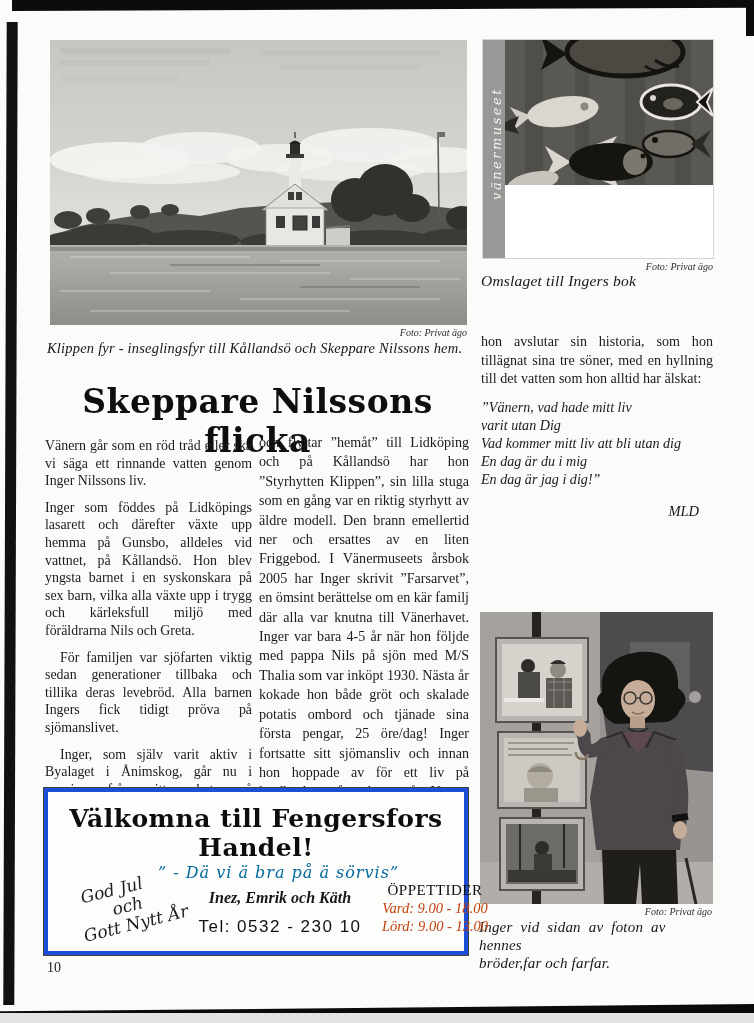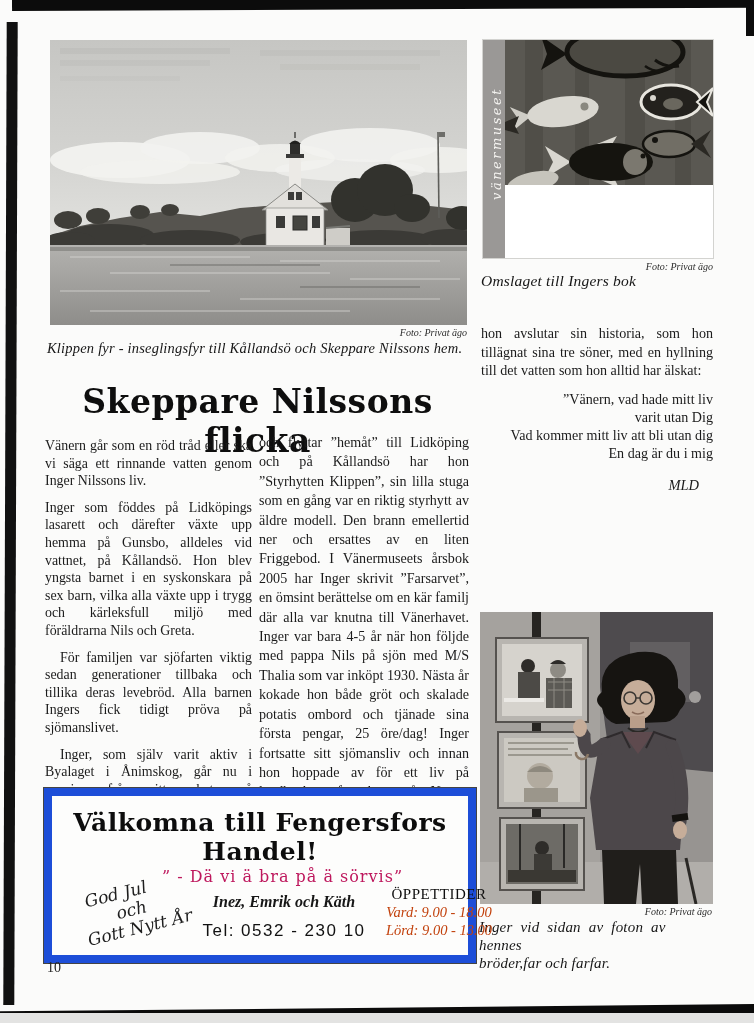--- a/index.html
+++ b/index.html
@@ -21,44 +21,44 @@
 
   .headline{
     position:absolute;left:45px;top:360px;width:425px;text-align:center;
     font-family:"DejaVu Serif",serif;font-weight:bold;font-size:33px;letter-spacing:.5px;color:#0e0e0e;
   }
 
   .col{position:absolute;font-size:13.9px;line-height:17.6px;text-align:justify;color:#1b1b1b;}
   .col p{margin:0 0 9px 0;}
   .col p.ind{text-indent:15px;}
   .col p:last-child{margin-bottom:0;}
-  .poem{text-align:right;margin:10px 0;line-height:18px;}
+  .poem{font-style:italic;text-align:left;margin:10px 0;line-height:18px;}
   .signature{text-align:right;font-style:italic;padding-right:14px;margin-top:14px;font-size:14.5px;}
 
   
   .book{position:absolute;left:483px;top:40px;width:230px;height:218px;background:#fff;box-shadow:0 0 0 1px #d3d3d0;}
   .book-spine{position:absolute;left:0;top:0;width:22px;height:218px;background:#9a9896;}
   .spine-text{
     position:absolute;left:-62px;top:96px;width:150px;text-align:center;
     transform:rotate(-90deg);color:#f4f3f0;font-family:"DejaVu Serif",serif;
     font-style:italic;font-size:13px;letter-spacing:2.5px;
   }
   .book-title-area{position:absolute;left:22px;top:145px;width:208px;height:73px;background:#fdfdfc;}
   .book-title{position:absolute;left:18px;top:14px;font-family:"Liberation Serif",serif;font-size:19px;letter-spacing:2px;color:#3b3b39;}
   .book-subtitle{font-style:italic;font-size:12px;letter-spacing:1px;color:#4a4a48;}
   .book-year{position:absolute;left:68px;top:44px;font-size:9.5px;letter-spacing:1px;color:#6a6a68;}
 
   
   .ad{
     position:absolute;left:44px;top:788px;width:416px;height:159px;
-    background:#fdfdfc;border:8px solid #1d4ed8;box-shadow:0 0 0 1px #444;
+    background:#fdfdfc;border:4px solid #1d4ed8;box-shadow:0 0 0 1px #444;
   }
   .ad-title{margin-top:12px;text-align:center;font-family:"DejaVu Serif",serif;font-weight:bold;font-size:25px;letter-spacing:.5px;color:#0d0d0d;}
   .ad-thanks{margin-top:9px;text-align:center;font-family:"Liberation Sans",sans-serif;font-size:16.5px;color:#1a1a1a;}
-  .ad-slogan{margin-top:1px;text-align:center;font-family:"DejaVu Serif",serif;font-size:16px;letter-spacing:1px;color:#be185d;margin-left:45px;}
+  .ad-slogan{margin-top:1px;text-align:center;font-family:"DejaVu Serif",serif;font-style:italic;font-size:16px;letter-spacing:1px;color:#0369a1;margin-left:45px;}
   .ad-greeting{
     position:absolute;left:36px;top:84px;transform:rotate(-14deg);
     font-family:"DejaVu Serif",serif;font-style:italic;font-size:17px;color:#1e1e1e;line-height:19px;
   }
   .ad-greeting .g2{margin-left:28px;}
   .ad-greeting .g3{margin-left:-6px;}
   .ad-center{position:absolute;left:142px;top:97px;width:180px;text-align:center;}
   .ad-names{font-style:italic;font-weight:bold;font-size:16px;color:#171717;}
   .ad-phone{margin-top:10px;font-family:"Liberation Sans",sans-serif;font-size:17px;letter-spacing:1.5px;color:#111;}
   .ad-hours{position:absolute;left:322px;top:90px;width:130px;text-align:center;}
@@ -181,27 +181,28 @@
     <p>Vänern går som en röd tråd eller ska vi säga ett rinnande vatten genom Inger Nilssons liv.</p>
     <p>Inger som föddes på Lidköpings lasarett och därefter växte upp hemma på Gunsbo, alldeles vid vattnet, på Kållandsö. Hon blev yngsta barnet i en syskonskara på sex barn, vilka alla växte upp i trygg och kärleksfull miljö med föräldrarna Nils och Greta.</p>
     <p class="ind">För familjen var sjöfarten viktig sedan generationer tillbaka och tillika deras levebröd. Alla barnen Ingers fick tidigt pröva på sjömanslivet.</p>
     <p class="ind">Inger, som själv varit aktiv i Byalaget i Ånimskog, går nu i pension från sitt arbete på kommunalkontoret i Mellerud, knyter nu ihop sina rötter</p>
   </div>
 
   <div class="col" style="left:259px;top:433px;width:210px;font-size:14.1px;line-height:19.4px;">
     <p>och flyttar ”hemåt” till Lidköping och på Kållandsö har hon ”Styrhytten Klippen”, sin lilla stuga som en gång var en riktig styrhytt av äldre modell. Den brann emellertid ner och ersattes av en liten Friggebod. I Vänermuseets årsbok 2005 har Inger skrivit ”Farsarvet”, en ömsint berättelse om en kär familj där alla var knutna till Vänerhavet. Inger var bara 4-5 år när hon följde med pappa Nils på sjön med M/S Thalia som var inköpt 1930. Nästa år kokade hon både gröt och skalade potatis ombord och tjänade sina första pengar, 25 öre/dag! Inger fortsatte sitt sjömansliv och innan hon hoppade av för ett liv på landbacken for hon på Norge, Danmark och Tyskland. Emellertid har Vänern och båtlivet följt Inger hela tiden och</p>
   </div>
 
-  <div class="col" style="left:481px;top:324px;width:232px;font-size:14.1px;line-height:18.6px;">
+  <div class="col" style="left:481px;top:332px;width:232px;font-size:14.1px;line-height:18.6px;">
     <p>hon avslutar sin historia, som hon tillägnat sina tre söner, med en hyllning till det vatten som hon alltid har älskat:</p>
     <div class="poem">
       <div>”Vänern, vad hade mitt liv</div>
       <div>varit utan Dig</div>
       <div>Vad kommer mitt liv att bli utan dig</div>
       <div>En dag är du i mig</div>
+      <div>En dag är jag i dig!”</div>
     </div>
     <div class="signature">MLD</div>
   </div>
 
   <div class="book">
     <svg width="208" height="145" viewBox="0 0 208 145" style="position:absolute;left:22px;top:0;">
       <rect x="0" y="0" width="208" height="145" fill="#5a5852"></rect>
       <g opacity="0.35" fill="#403e38">
         <rect x="20" y="0" width="18" height="145"></rect>
         <rect x="70" y="0" width="14" height="145"></rect>

